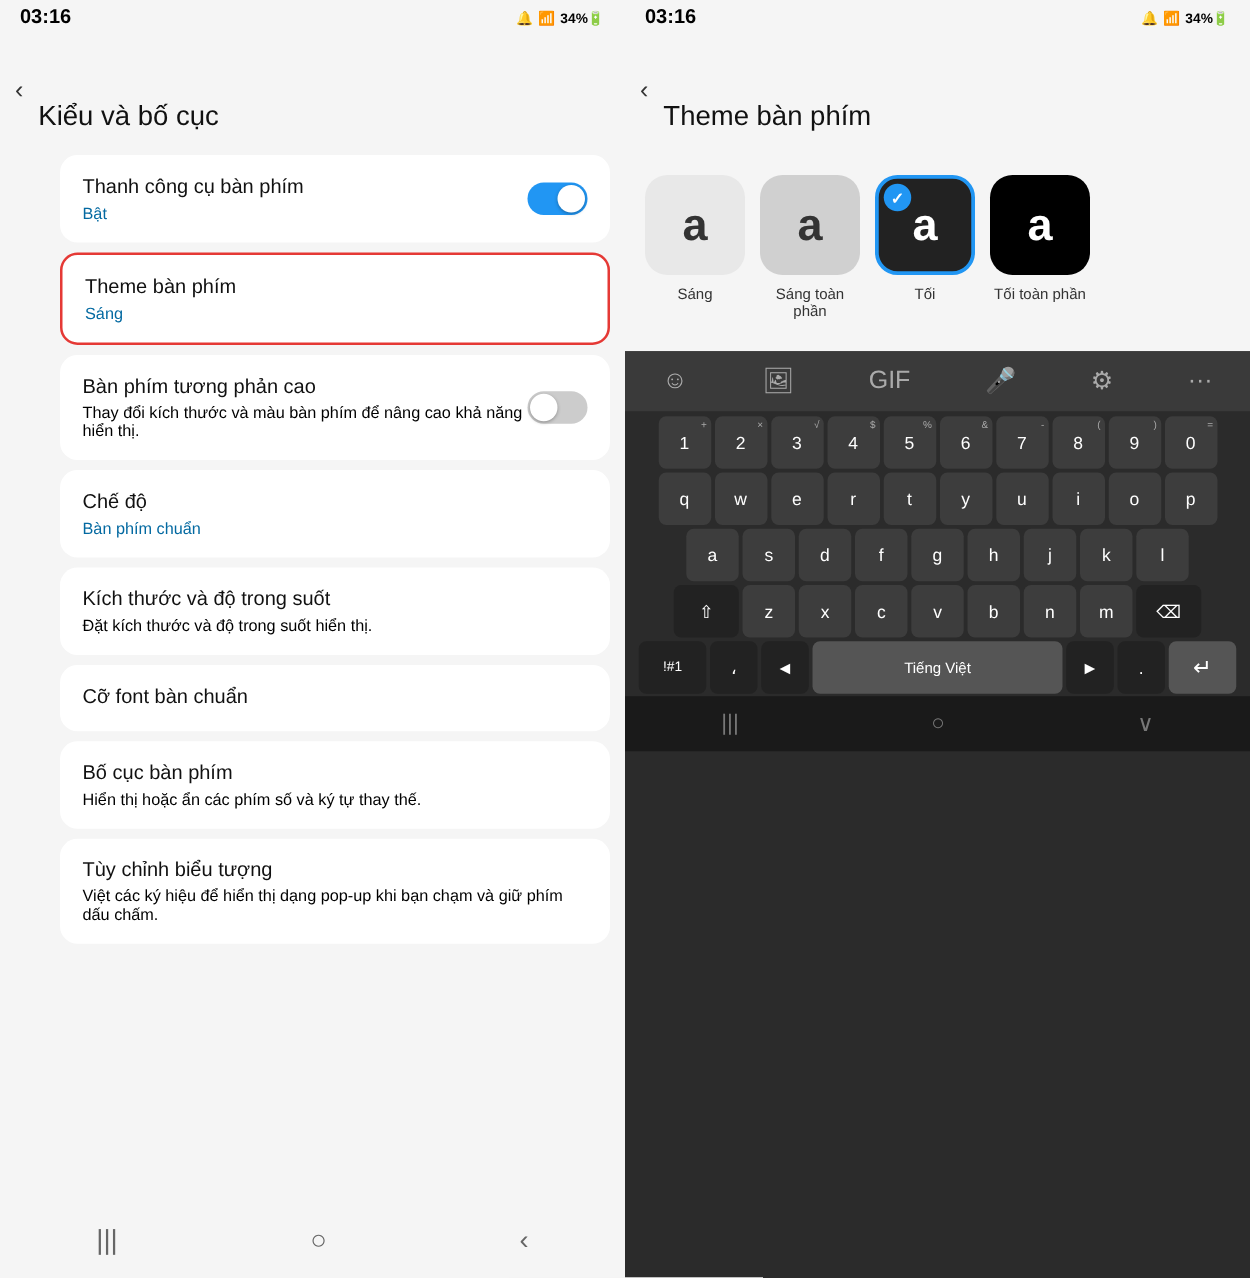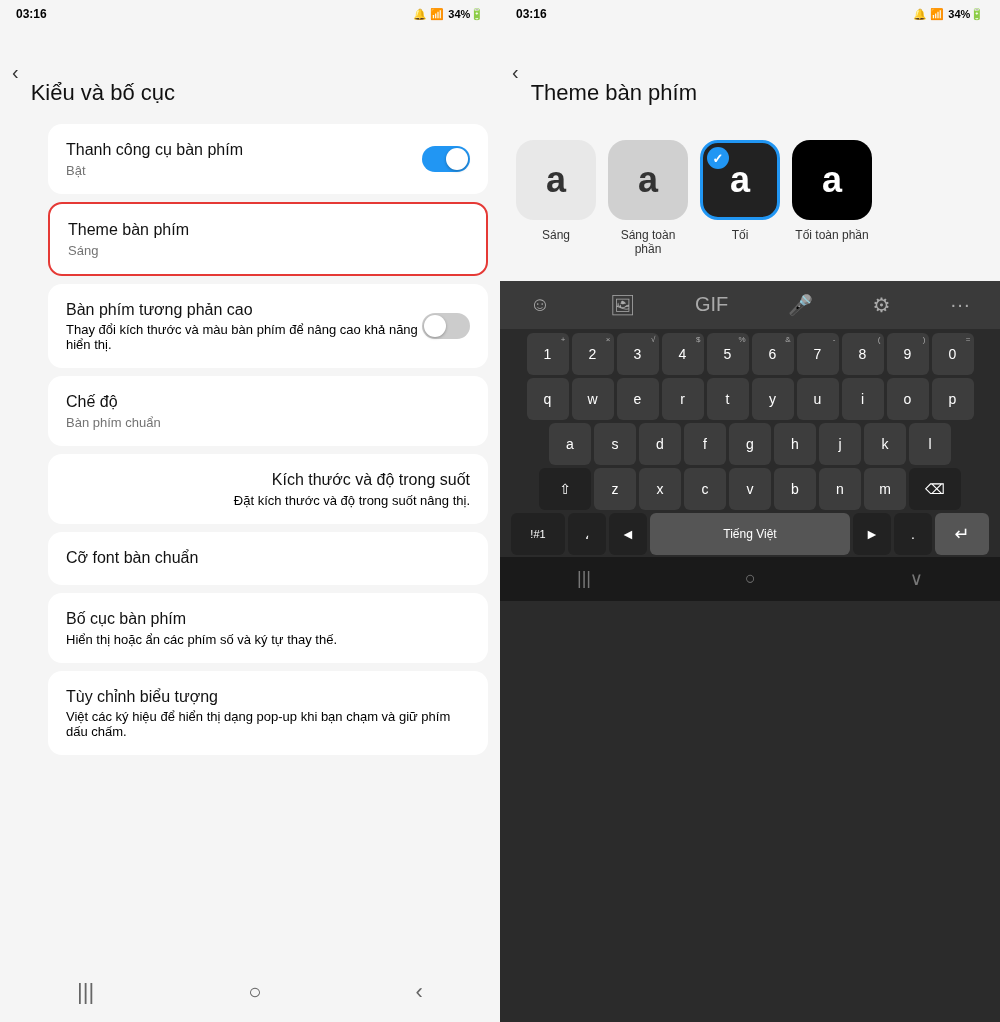--- a/index.html
+++ b/index.html
@@ -34,21 +34,21 @@
     .status-bar {
       display: flex;
       justify-content: space-between;
       align-items: center;
       padding: 6px 16px;
       background: #f5f5f5;
       font-size: 12px;
       font-weight: 600;
       height: 28px;
     }
-    .status-time { font-size: 12px; font-weight: 700; text-align: center; }
+    .status-time { font-size: 16px; font-weight: 700; text-align: center; }
     .status-icons { display: flex; align-items: center; gap: 4px; font-size: 11px; }
 
     
     .header {
       display: flex;
       align-items: center;
       padding: 10px 16px 14px 8px;
       background: #f5f5f5;
       gap: 8px;
     }
@@ -86,21 +86,21 @@
       border-bottom: 1px solid #f0f0f0;
       display: flex;
       align-items: center;
       justify-content: space-between;
       cursor: pointer;
     }
     .setting-item:last-child { border-bottom: none; }
 
     .setting-text { flex: 1; }
     .setting-title { font-size: 16px; color: #111; font-weight: 400; line-height: 1.3; }
-    .setting-subtitle { font-size: 13px; color: #737373; margin-top: 2px; }
+    .setting-subtitle { font-size: 13px; color: #0369a1; margin-top: 2px; }
     .setting-subtitle.gray { color: #000000; }
 
     
     .toggle {
       width: 48px;
       height: 26px;
       border-radius: 13px;
       background: #2196F3;
       position: relative;
       cursor: pointer;
@@ -309,24 +309,24 @@
     <div class="settings-card">
       <div class="setting-item" style="border-bottom:none;">
         <div class="setting-text">
           <div class="setting-title">Chế độ</div>
           <div class="setting-subtitle">Bàn phím chuẩn</div>
         </div>
       </div>
     </div>
 
     <div class="settings-card">
-      <div class="setting-item" style="border-bottom:none;text-align:right;">
+      <div class="setting-item" style="border-bottom:none;">
         <div class="setting-text">
           <div class="setting-title">Kích thước và độ trong suốt</div>
-          <div class="setting-subtitle gray">Đặt kích thước và độ trong suốt nâng thị.</div>
+          <div class="setting-subtitle gray">Đặt kích thước và độ trong suốt hiển thị.</div>
         </div>
       </div>
     </div>
 
     <div class="settings-card">
       <div class="setting-item" style="border-bottom:none;">
         <div class="setting-text">
           <div class="setting-title">Cỡ font bàn chuẩn</div>
         </div>
       </div>

